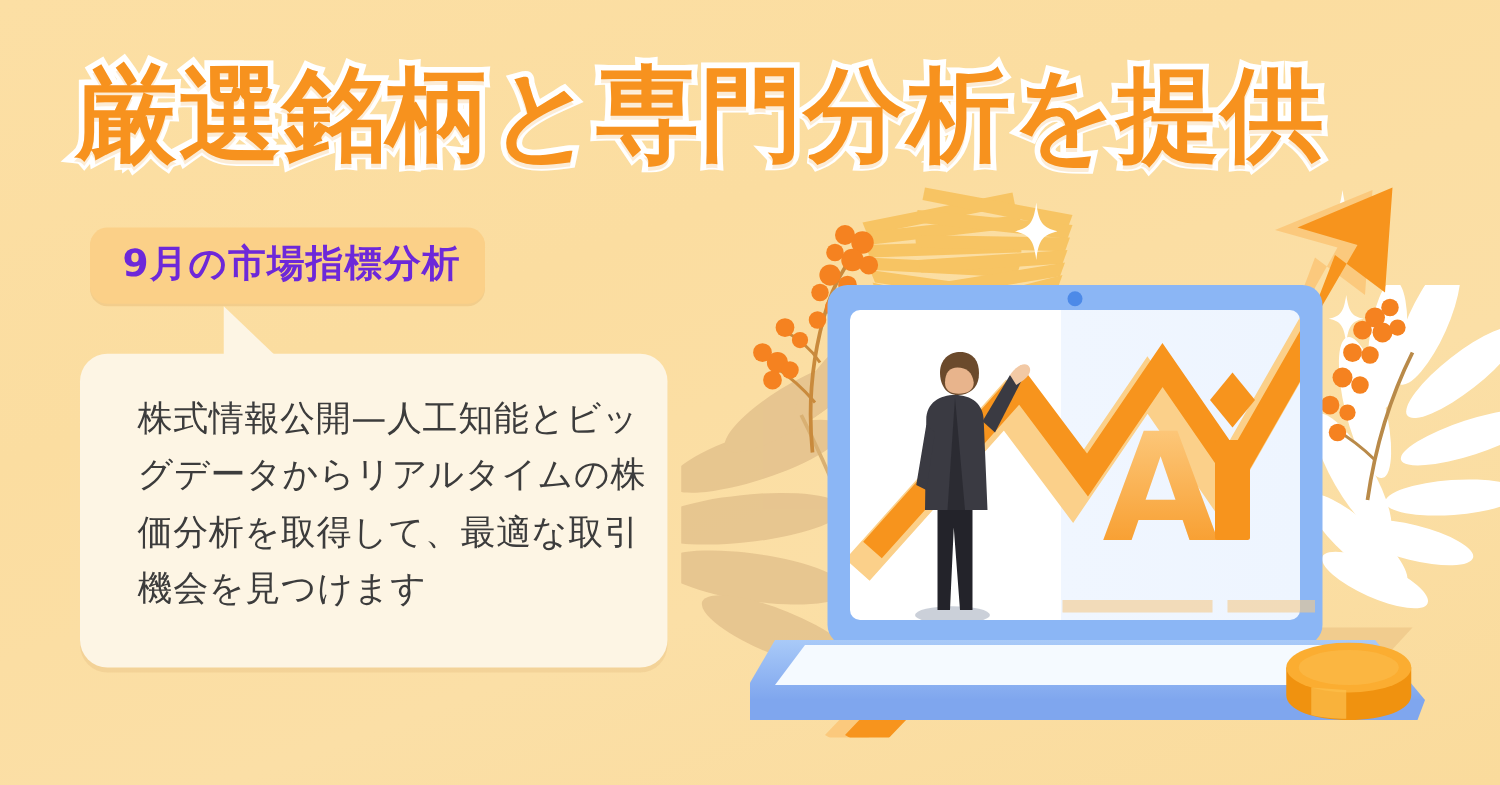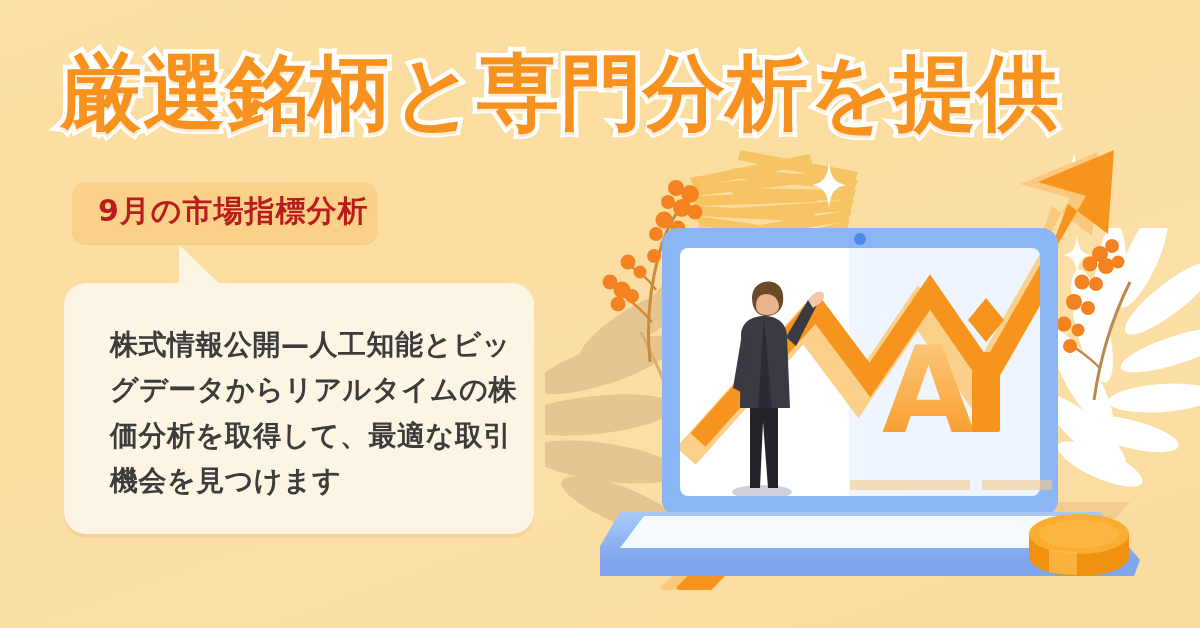--- a/index.html
+++ b/index.html
@@ -26,44 +26,44 @@
     paint-order:stroke fill;
     text-shadow:0 3px 0 rgba(236,150,30,.18);
     text-align:center;
   }
 
   
   .badge{
     position:absolute;left:72px;top:182px;
     background:#fbd088;
     border-radius:14px;
-    padding:9px 9px 11px 26px;
-    font-size:30px;font-weight:700;color:#b91c1c;
+    padding:9px 19px 11px 26px;
+    font-size:30px;font-weight:700;color:#6d28d9;
     letter-spacing:1px;white-space:nowrap;
     box-shadow:0 2px 0 rgba(225,175,100,.35);
   }
 
   
   .bubble{
     position:absolute;left:64px;top:283px;width:470px;height:251px;
     background:#fdf5e4;
     border-radius:22px;
     box-shadow:0 4px 0 rgba(228,190,130,.35);
   }
   .bubble-tail{
     position:absolute;left:179px;top:245px;width:0;height:0;
     border-left:0 solid transparent;
     border-right:44px solid transparent;
     border-bottom:42px solid #fdf5e4;
     filter:drop-shadow(0 0 0 rgba(0,0,0,0));
   }
   .bubble-text{
-    position:absolute;left:110px;top:322px;width:420px;
+    position:absolute;left:110px;top:312px;width:420px;
     font-size:28px;line-height:1.62;color:#3c3c3c;
-    font-weight:700;letter-spacing:.5px;
+    font-weight:400;letter-spacing:.5px;
   }
   .coin{position:absolute;left:1027px;top:514px;}
   .chart-zone{position:absolute;left:600px;top:140px;}
 </style>
 </head>
 <body>
 
 <div class="stage">
 
   <div class="art">

